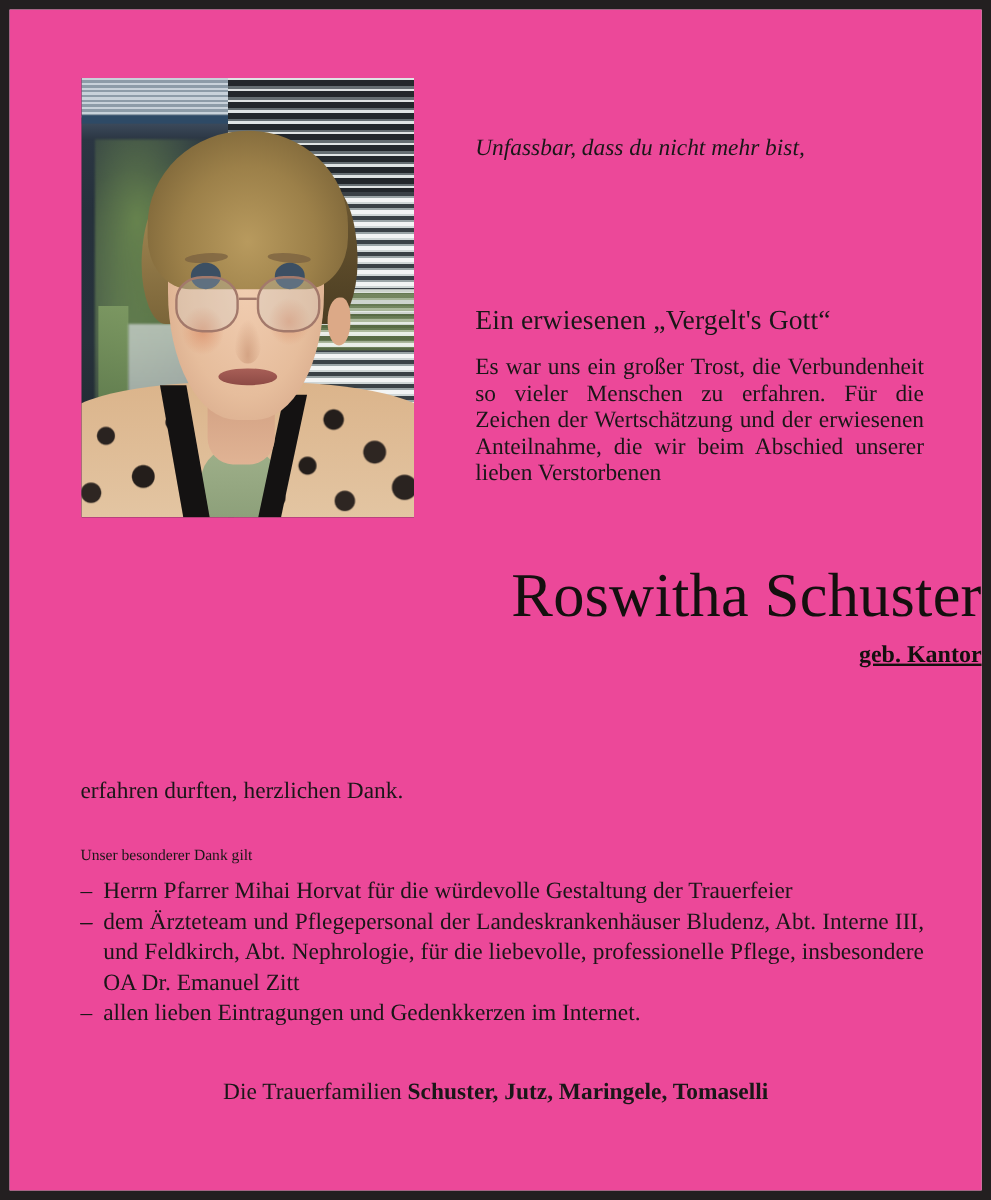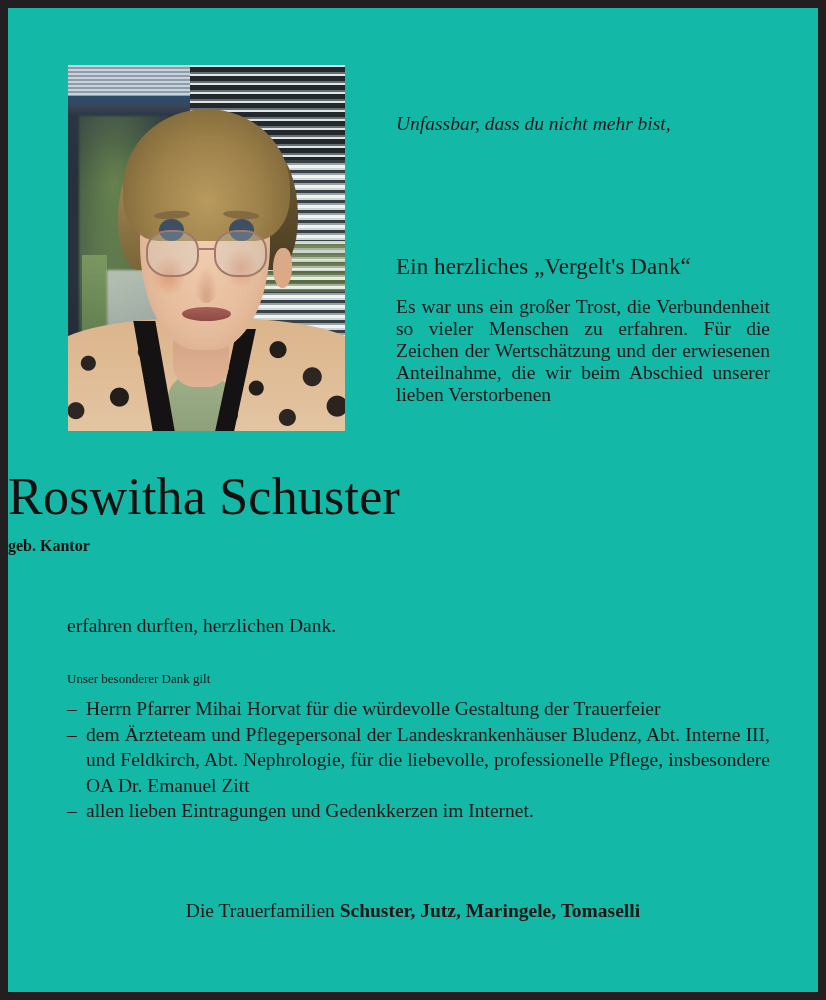--- a/index.html
+++ b/index.html
@@ -23,21 +23,21 @@
     height: 1000px;
     background: #ffffff;
     border: 8px solid #231f20;
   }
 
   #notice-page {
     position: relative;
     box-sizing: border-box;
     width: 100%;
     height: 100%;
-    background: #14b8a6;
+    background: #ec4899;
   }
 
   
   #top-area {
     position: absolute;
     left: 0;
     top: 0;
     width: 100%;
     height: 430px;
   }
@@ -278,50 +278,51 @@
     text-justify: inter-word;
     color: #1a1718;
   }
 
   
   #name-block {
     position: absolute;
     left: 0;
     top: 460px;
     width: 100%;
-    text-align: left;
+    text-align: right;
   }
   #deceased-name {
     font-size: 52px;
     line-height: 58px;
     font-weight: 400;
     letter-spacing: 0.2px;
     color: #14100f;
   }
   #maiden-name {
     margin-top: 8px;
-    font-size: 16px;
+    font-size: 20px;
     line-height: 24px;
     font-weight: bold;
     color: #14100f;
+    text-decoration: underline;
   }
   #life-dates {
     margin-top: 2px;
     font-size: 19px;
     line-height: 24px;
     font-weight: bold;
     letter-spacing: 0.2px;
     color: #14100f;
   }
 
   
   #lower-body {
     position: absolute;
     left: 59px;
-    top: 605px;
+    top: 639px;
     width: 703px;
   }
   #closing-sentence {
     font-size: 19.5px;
     line-height: 26px;
   }
   #special-thanks-intro {
     margin-top: 27px;
     font-size: 13px;
     line-height: 26px;
@@ -401,21 +402,21 @@
           <div class="ph-layer ph-lens l"></div>
           <div class="ph-layer ph-lens r"></div>
           <div class="ph-layer ph-bridge"></div>
         </div>
         <div class="ph-layer ph-nose"></div>
         <div class="ph-layer ph-mouth"></div>
       </div>
 
       <div id="right-column">
         <div id="quote"><span>Unfassbar, dass du nicht mehr bist,</span><br></div>
-        <div id="thanks-heading">Ein herzliches „Vergelt's Dank“</div>
+        <div id="thanks-heading">Ein erwiesenen „Vergelt's Gott“</div>
         <div id="thanks-body">Es war uns ein großer Trost, die Verbundenheit so vieler Menschen zu erfahren. Für die Zeichen der Wertschätzung und der erwiesenen Anteilnahme, die wir beim Abschied unserer lieben Verstorbenen</div>
       </div>
     </div>
 
     <div id="name-block">
       <div id="deceased-name">Roswitha Schuster</div>
       <div id="maiden-name">geb. Kantor</div>
     </div>
 
     <div id="lower-body">

